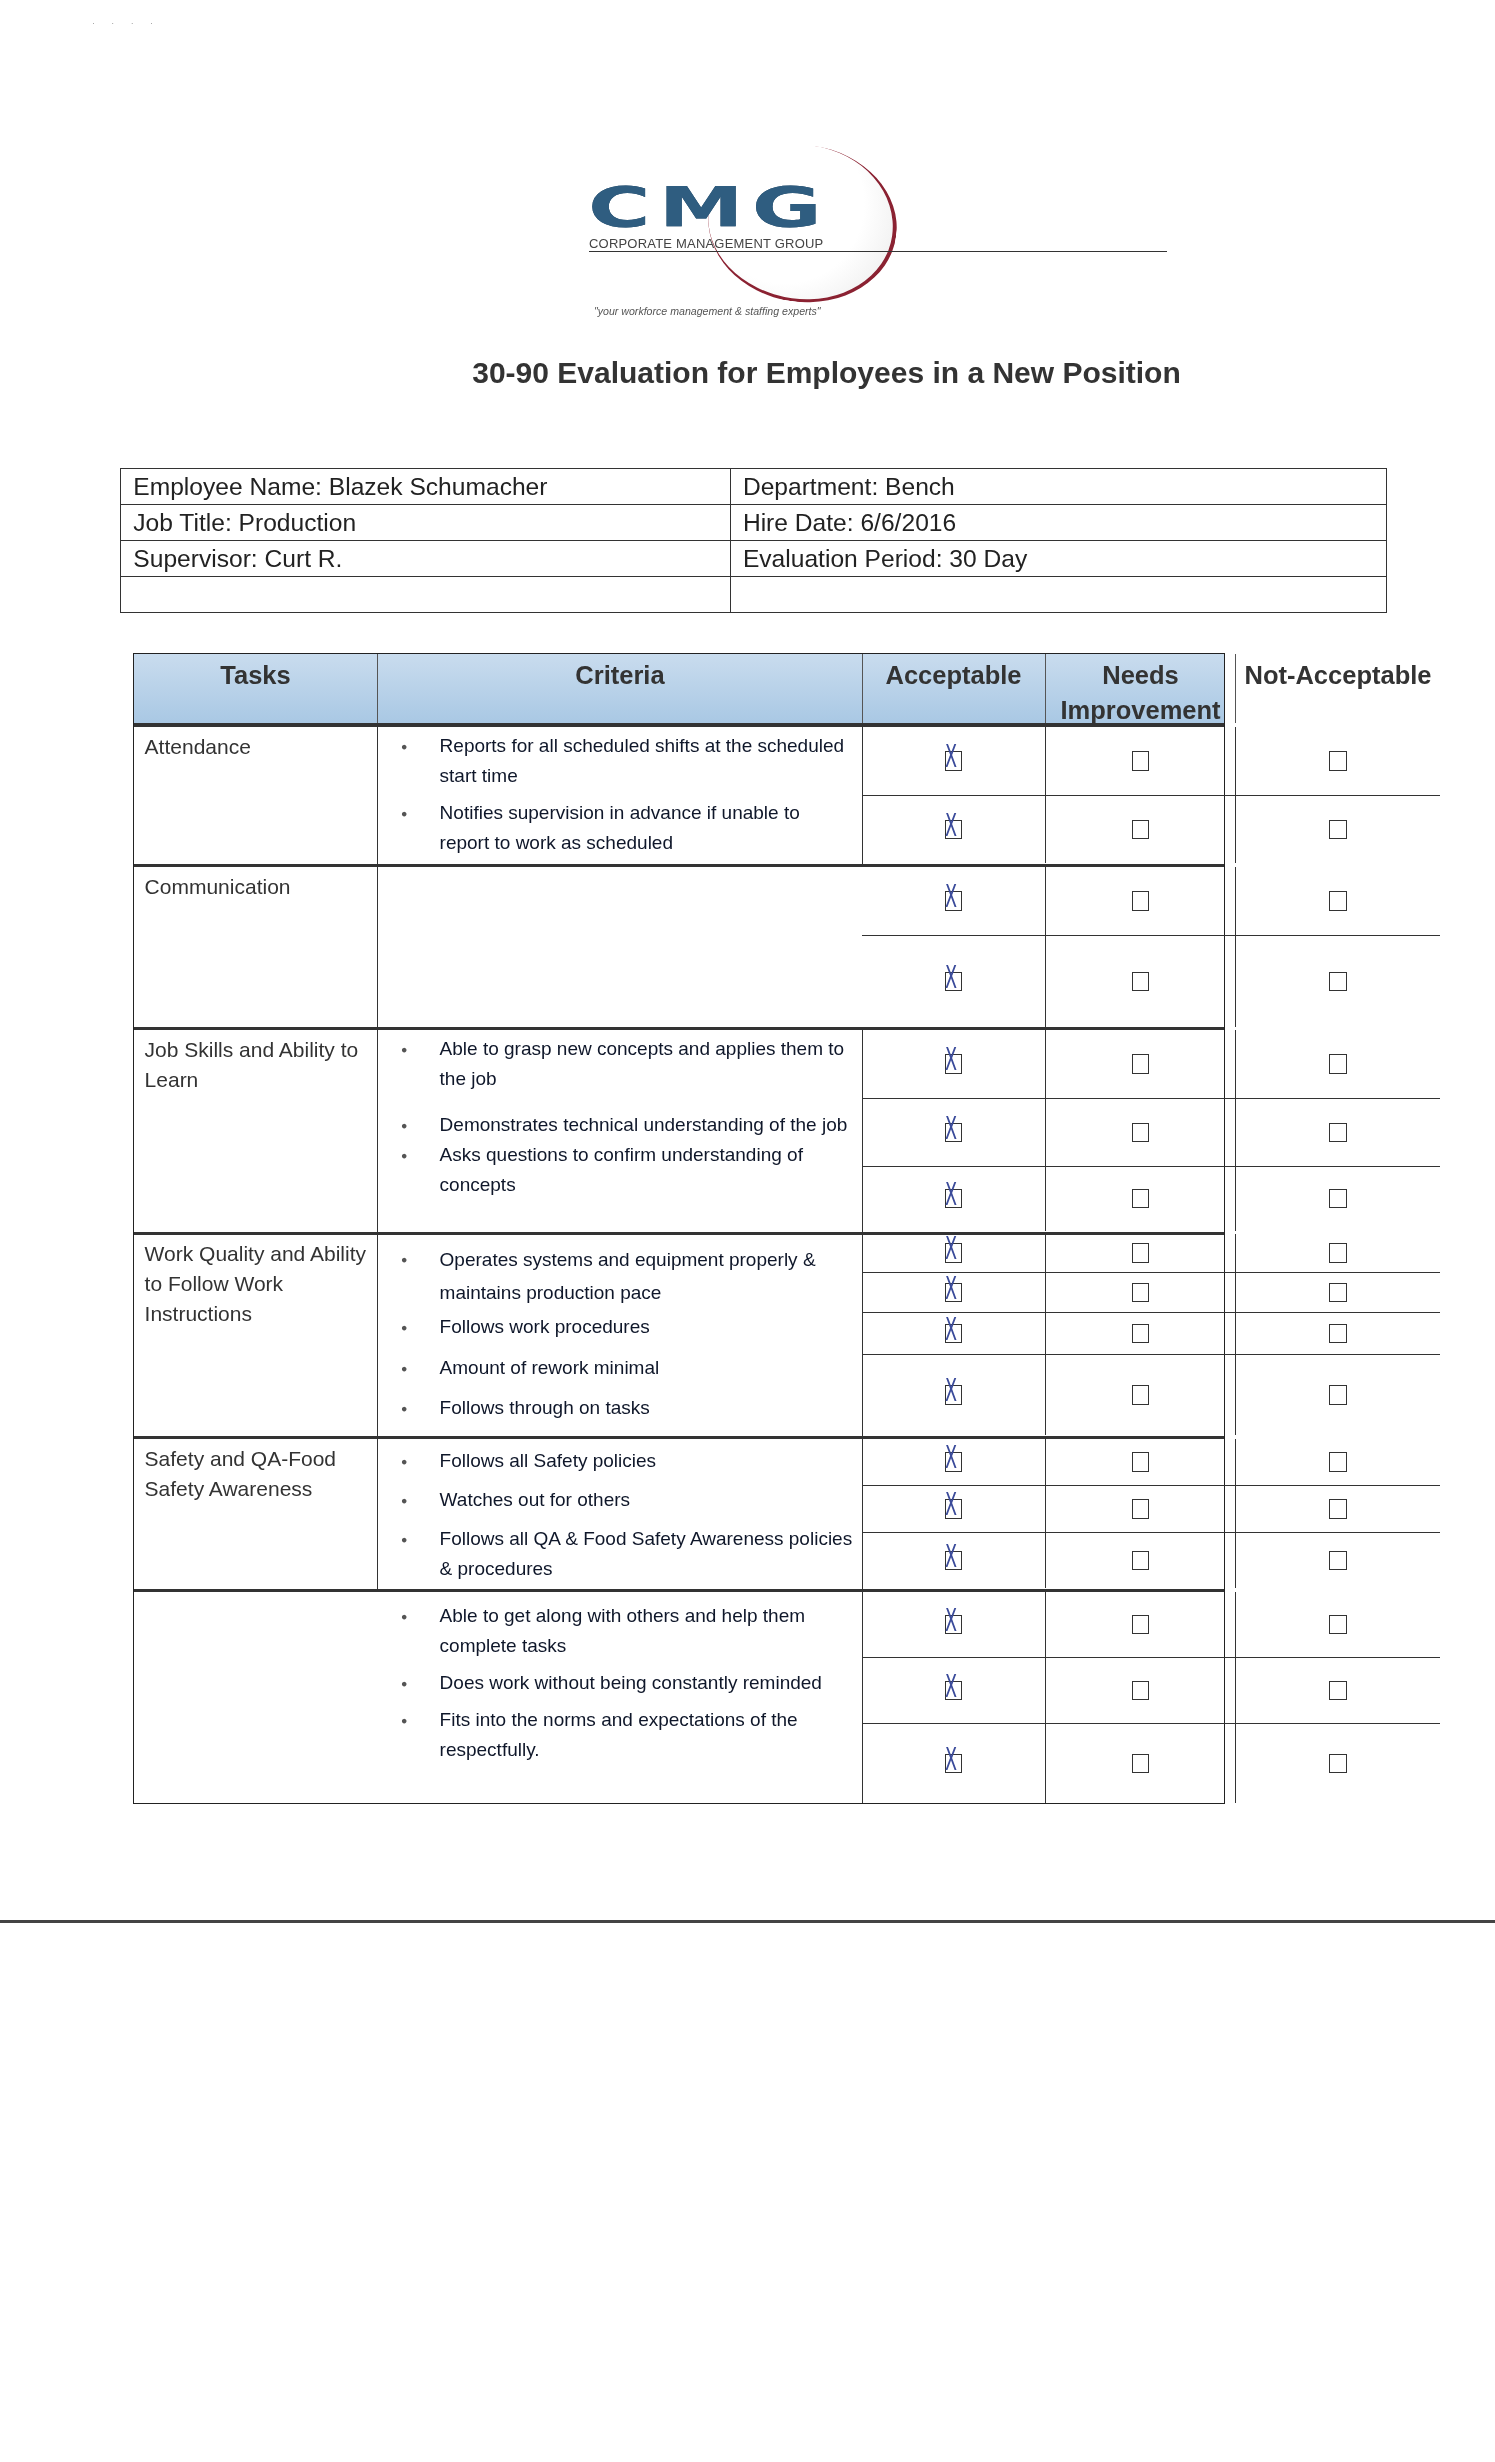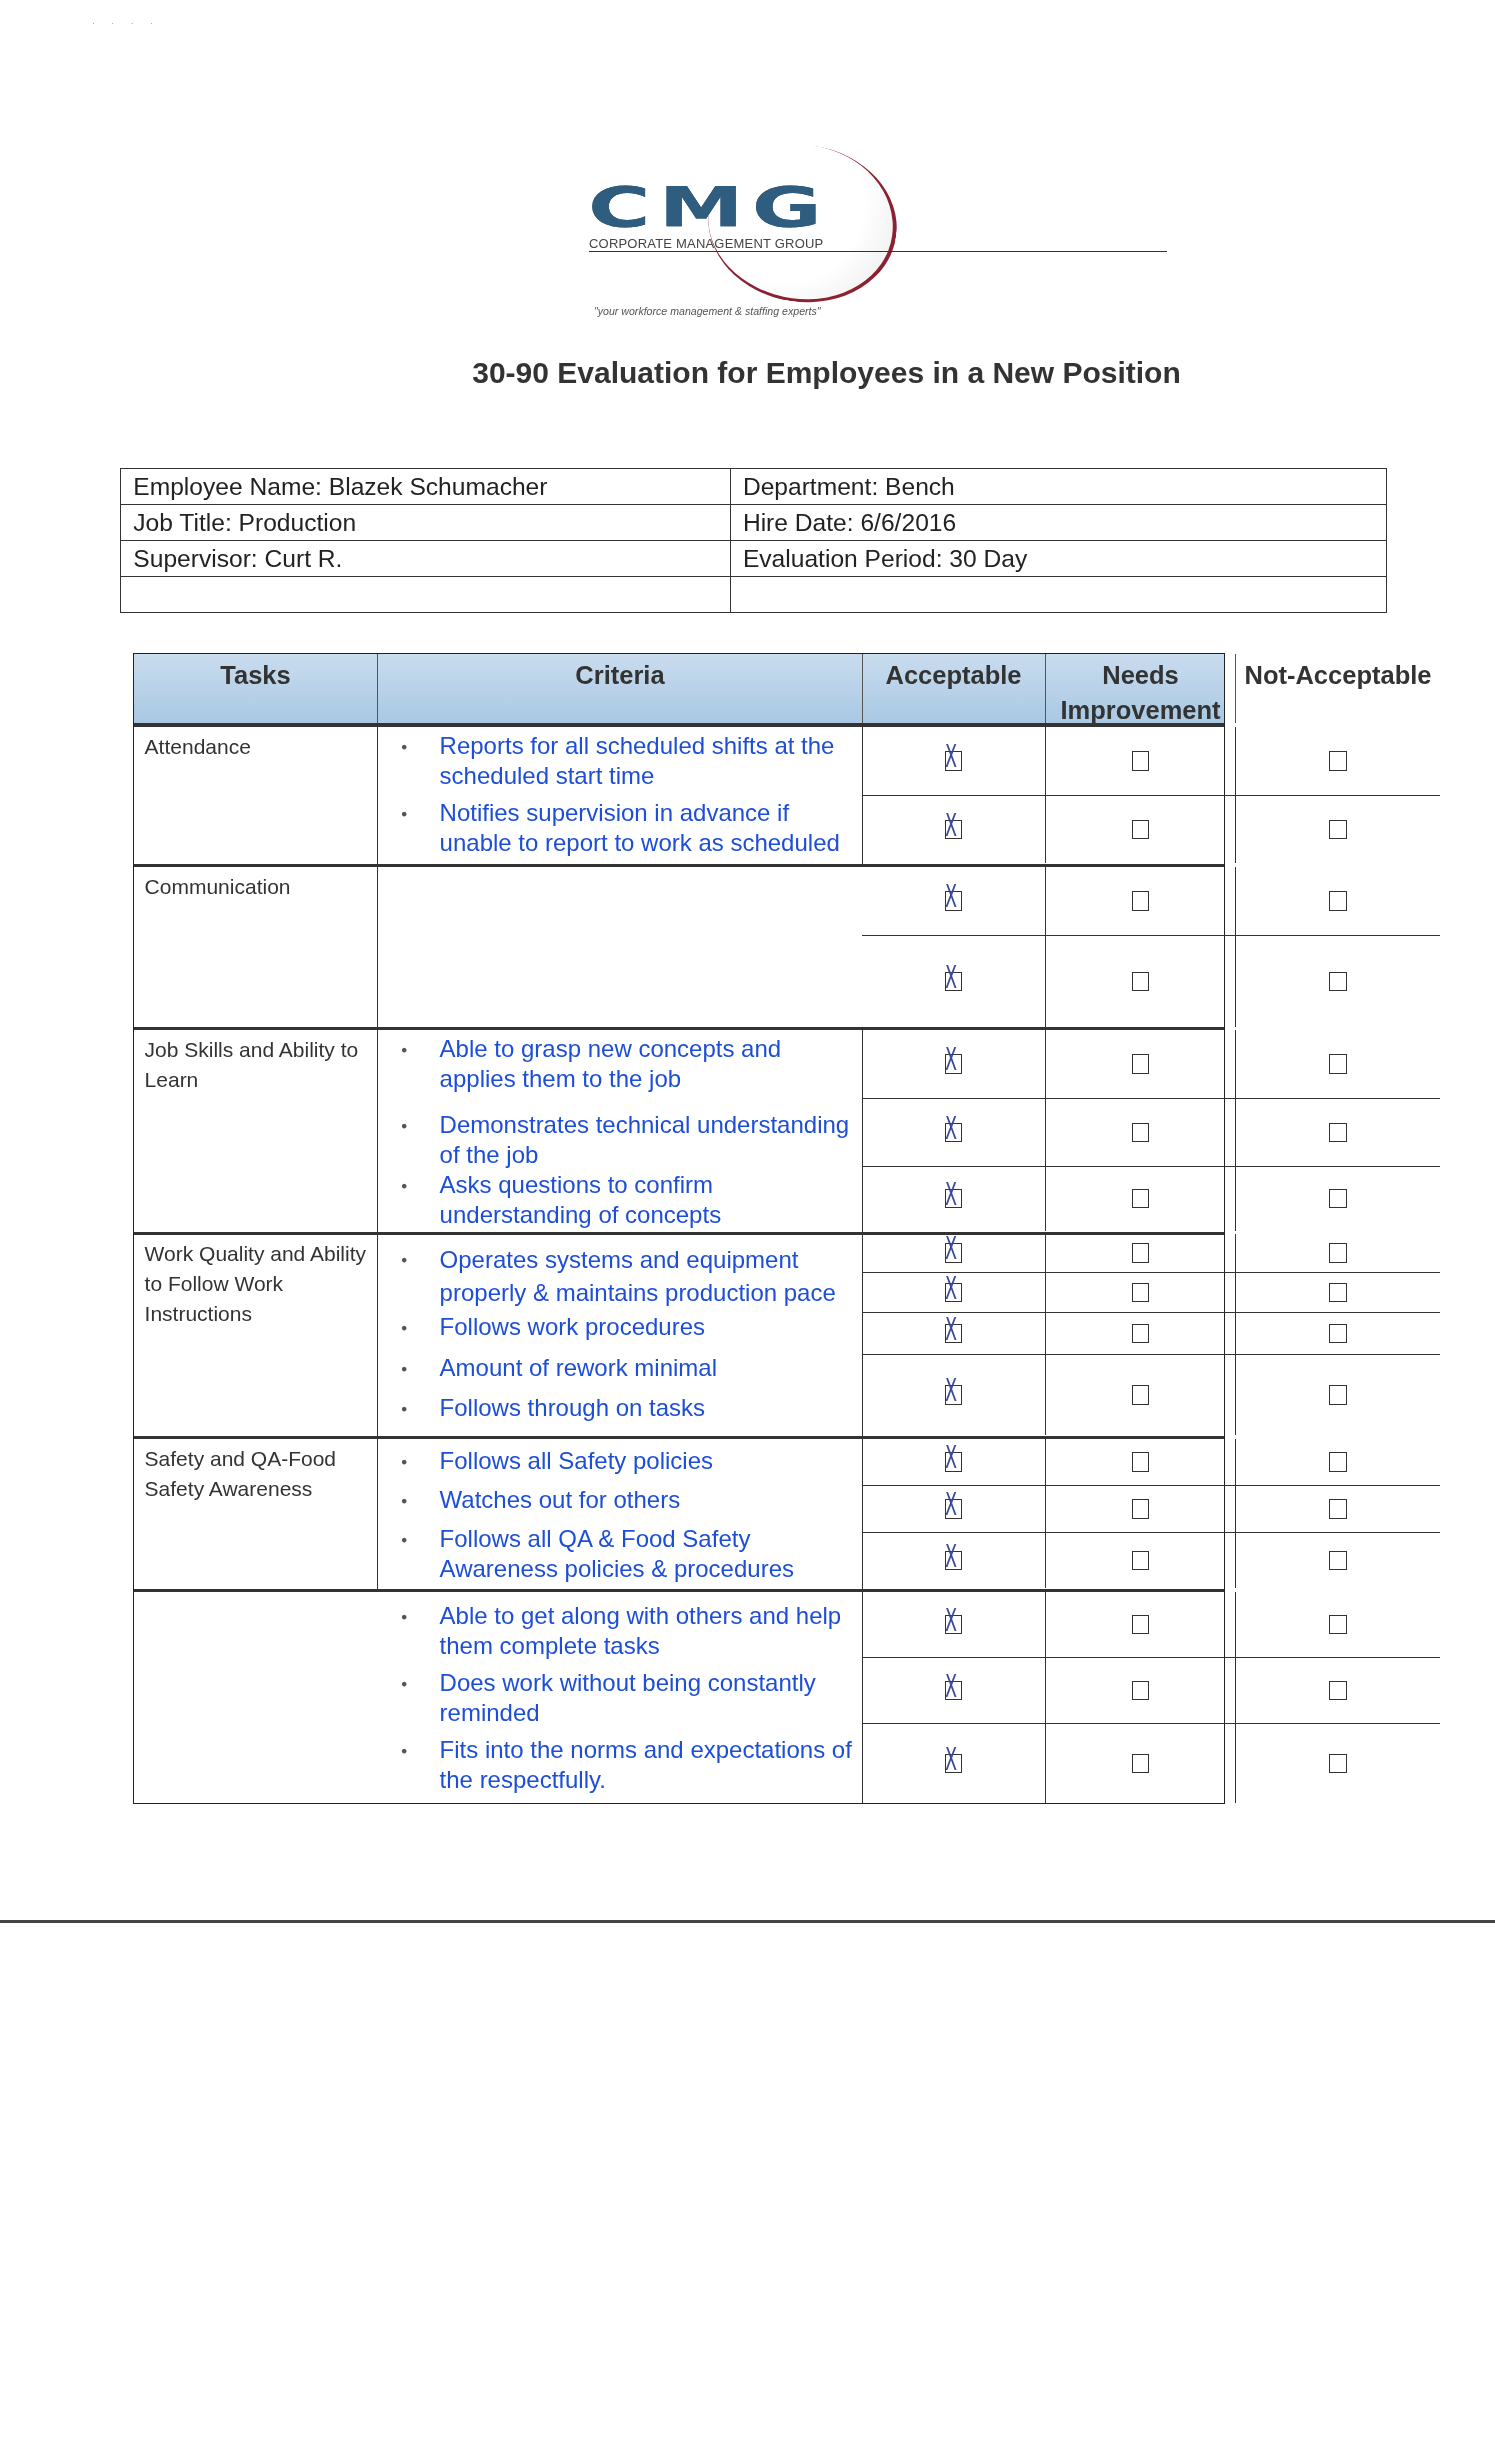--- a/index.html
+++ b/index.html
@@ -14,21 +14,21 @@
   .info { position:absolute; left:120px; top:468px; width:1267px; border-collapse:collapse; }
   .info td { border:1.8px solid #333; height:35px; font-size:24.6px; padding:0 12.3px; color:#222; vertical-align:middle; }
   .info td.l { width:584px; }
   .eval { position:absolute; left:133px; top:653px; width:1092px; height:1151px; border:1.8px solid #222; box-sizing:border-box; }
   .hdr { position:absolute; left:0; top:0; width:100%; height:73px; background:linear-gradient(#c9dcee,#a9c8e4); border-bottom:4.4px solid #333; box-sizing:border-box; }
   .hcell { position:absolute; top:0; height:69px; border-right:1.8px solid #555; box-sizing:border-box; text-align:center; font-size:25.5px; font-weight:bold; color:#333; padding-top:3.5px; line-height:35px; }
   .group { position:absolute; left:0; width:100%; border-bottom:3.5px solid #333; box-sizing:border-box; }
   .task { position:absolute; left:0; top:0; width:244px; height:100%; border-right:1.8px solid #333; box-sizing:border-box; font-size:21px; padding:5.3px 10.6px; line-height:30px; color:#333; }
   .crit { position:absolute; left:244px; top:0; width:485px; height:100%; border-right:1.8px solid #333; box-sizing:border-box; padding:3.5px 8.8px 0 17.6px; }
   .crit ul { margin:0; padding:0; list-style:none; }
-  .crit li { position:relative; padding-left:44px; font-size:24px; line-height:30px; color:#1d4ed8; margin-bottom:7px; }
+  .crit li { position:relative; padding-left:44px; font-size:19px; line-height:30px; color:#0f172a; margin-bottom:7px; }
   .crit li::before { content:"●"; position:absolute; left:5.3px; top:0; font-size:10.6px; color:#555; }
   .sub { position:absolute; left:728px; width:578px; border-bottom:1.8px solid #333; box-sizing:border-box; }
   .sub.last { border-bottom:none; }
   .box-cell { position:absolute; top:0; height:100%; border-right:1.8px solid #333; box-sizing:border-box; display:flex; align-items:center; justify-content:center; }
   .box-cell.c1 { left:0; width:184px; }
   .box-cell.c2 { left:184px; width:190px; }
   .box-cell.c3 { left:374px; width:204px; border-right:none; }
   .cb { width:17.6px; height:19.3px; border:1.8px solid #333; box-sizing:border-box; background:#fff; position:relative; }
   .cb.checked::after { content:"X"; position:absolute; left:-5.3px; top:-12.3px; font-size:32px; color:#3a4a9a; font-family:"DejaVu Sans", sans-serif; transform:scaleX(0.55); line-height:1; }
   .footline { position:absolute; left:0; top:1920px; width:1495px; height:2.6px; background:#444; }

